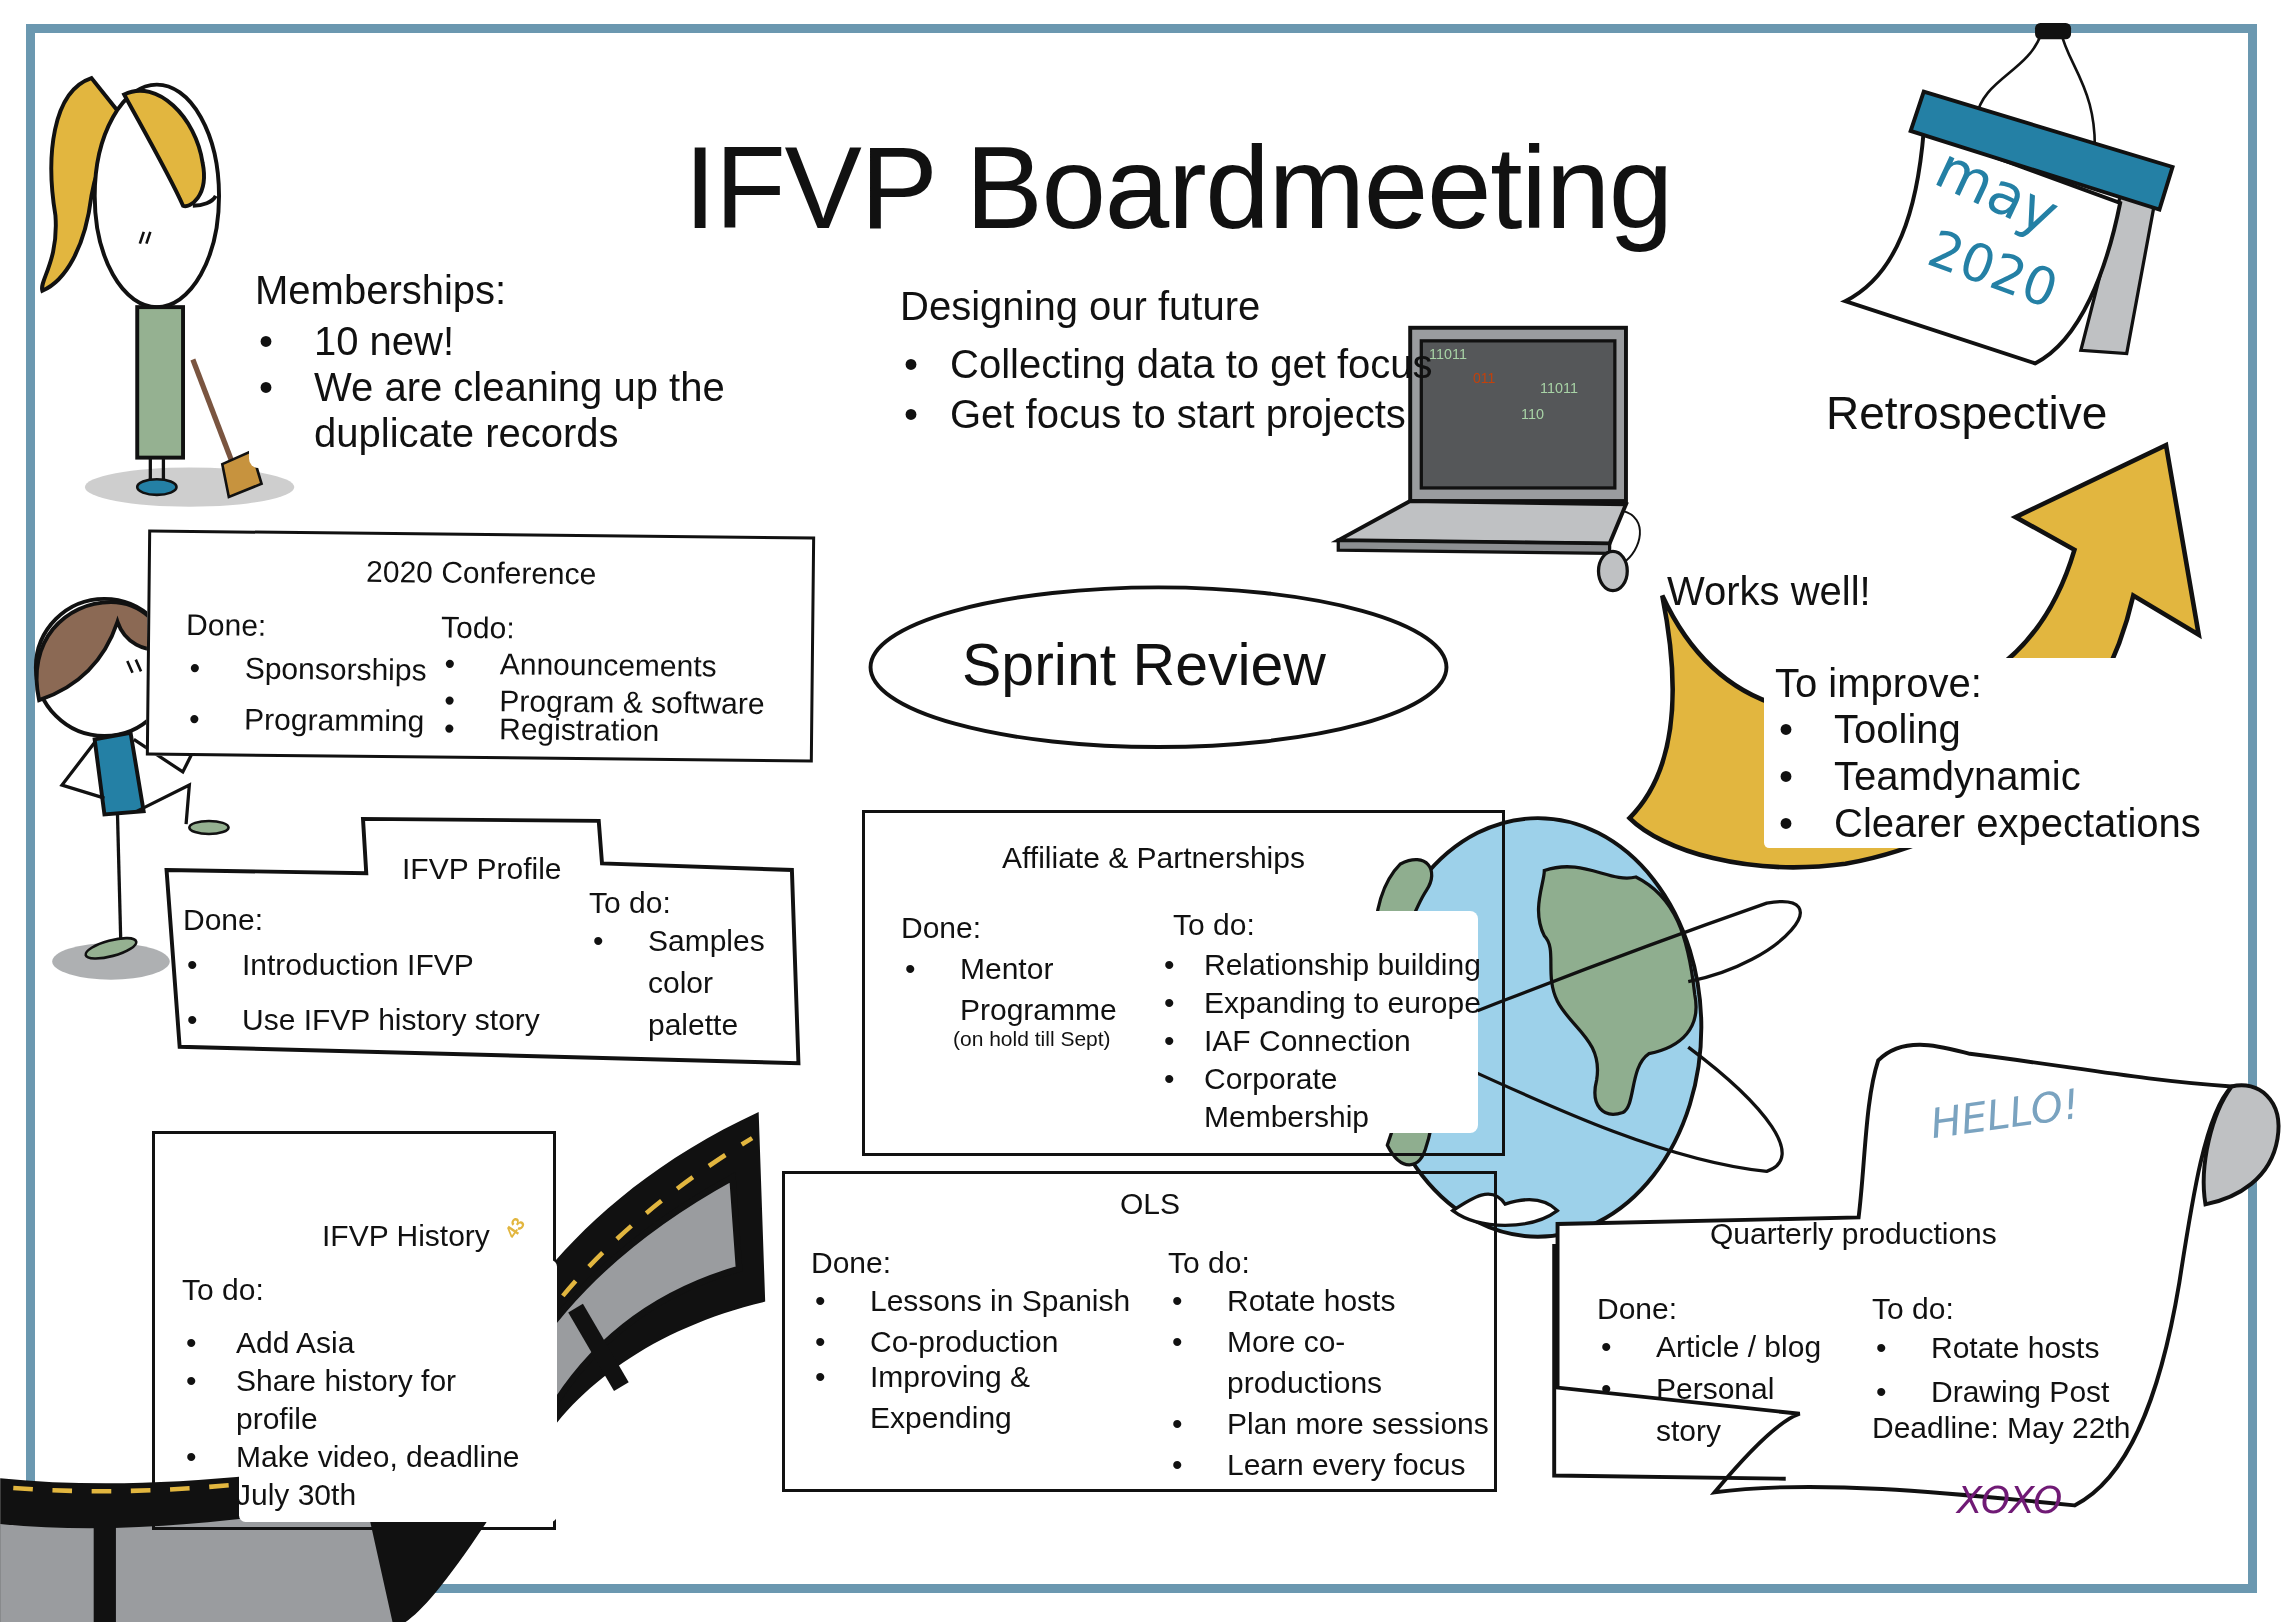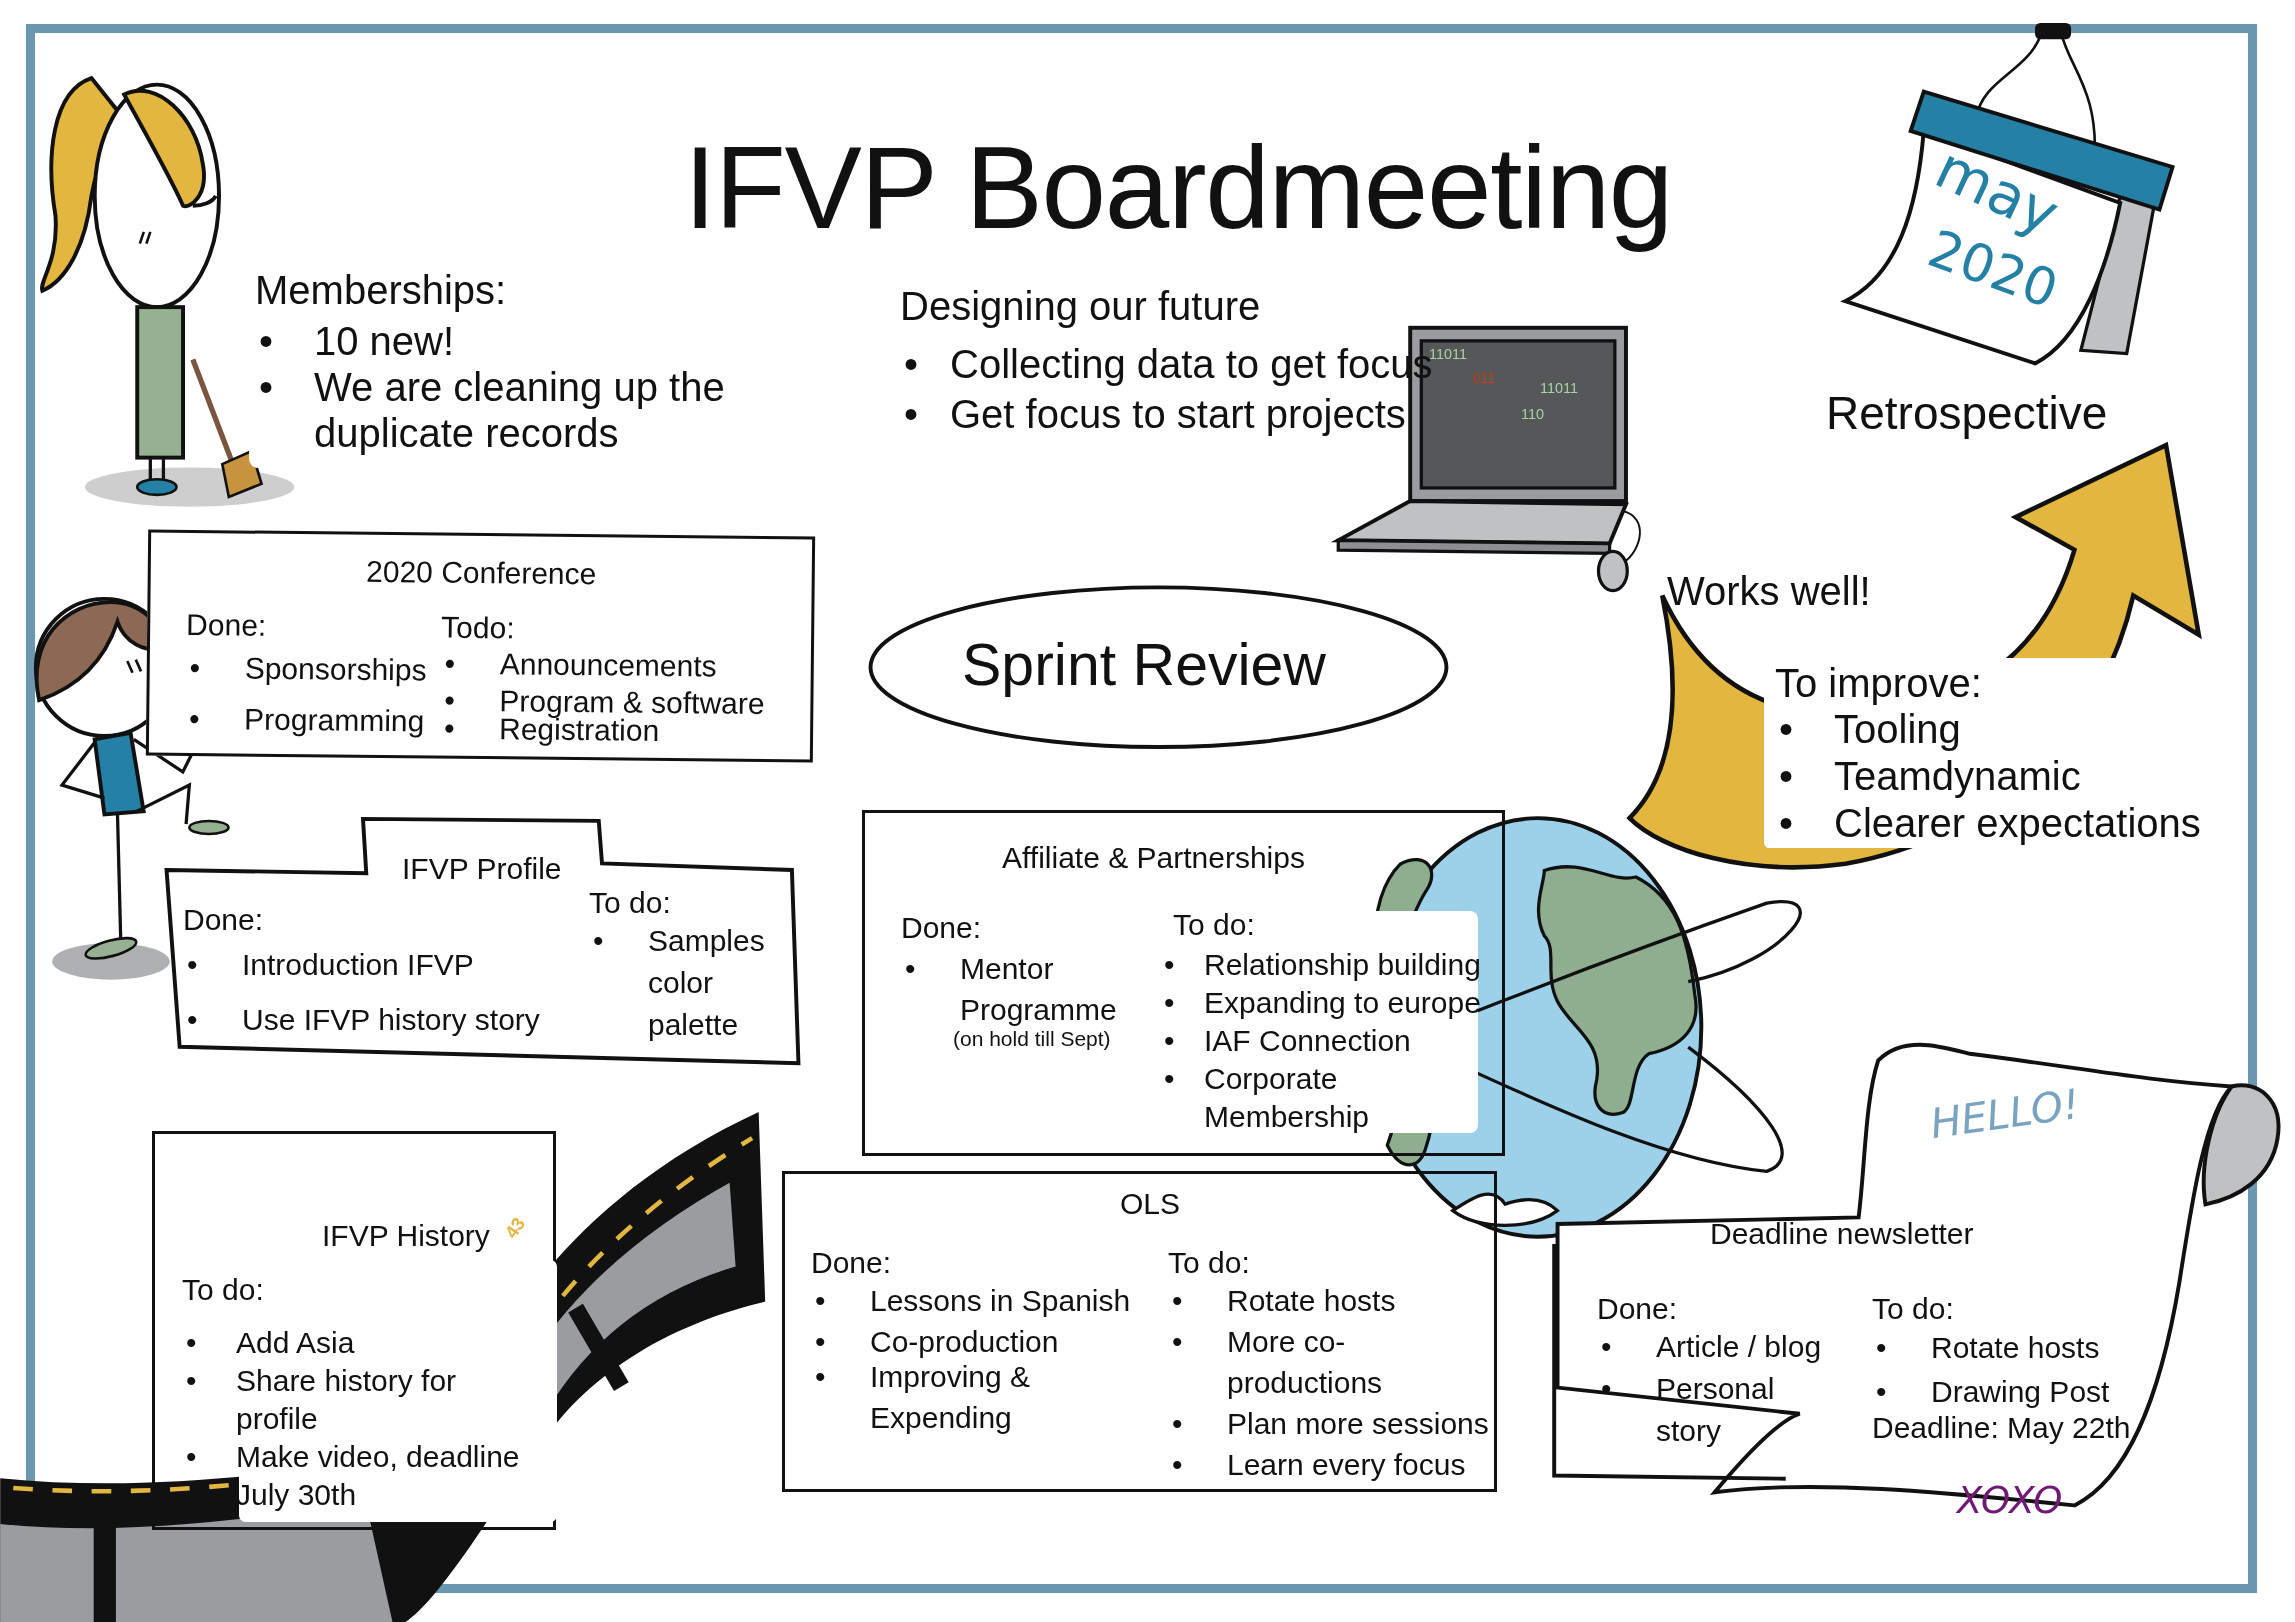--- a/index.html
+++ b/index.html
@@ -238,21 +238,21 @@
       <li><span>Plan more sessions</span></li>
       <li><span>Learn every focus</span></li>
     </ul>
   </div>
 </div>
 
 <svg style="left:1550px;top:1240px;" width="236" height="242" viewBox="0 0 360 370">
   <path d="M6 6 L6 360 L360 365" fill="none" stroke="#111" stroke-width="6"></path>
 </svg>
 <div class="abs" style="left:1551px;top:1230px;width:589px;height:249px;">
-  <div class="abs txt h-sm" style="left:159px;top:-13px;">Deadline newsletter</div>
+  <div class="abs txt h-sm" style="left:159px;top:-13px;">Quarterly productions</div>
   <div class="abs" style="left:46px;top:62px;">
     <div class="txt h-sm">Done:</div>
     <ul class="blist h-sm" style="line-height:42px;">
       <li><span>Article / blog</span></li>
       <li><span>Personal</span><br><span>story</span></li>
     </ul>
   </div>
   <div class="abs" style="left:321px;top:62px;">
     <div class="txt h-sm">To do:</div>
     <ul class="blist h-sm" style="line-height:44px;">

